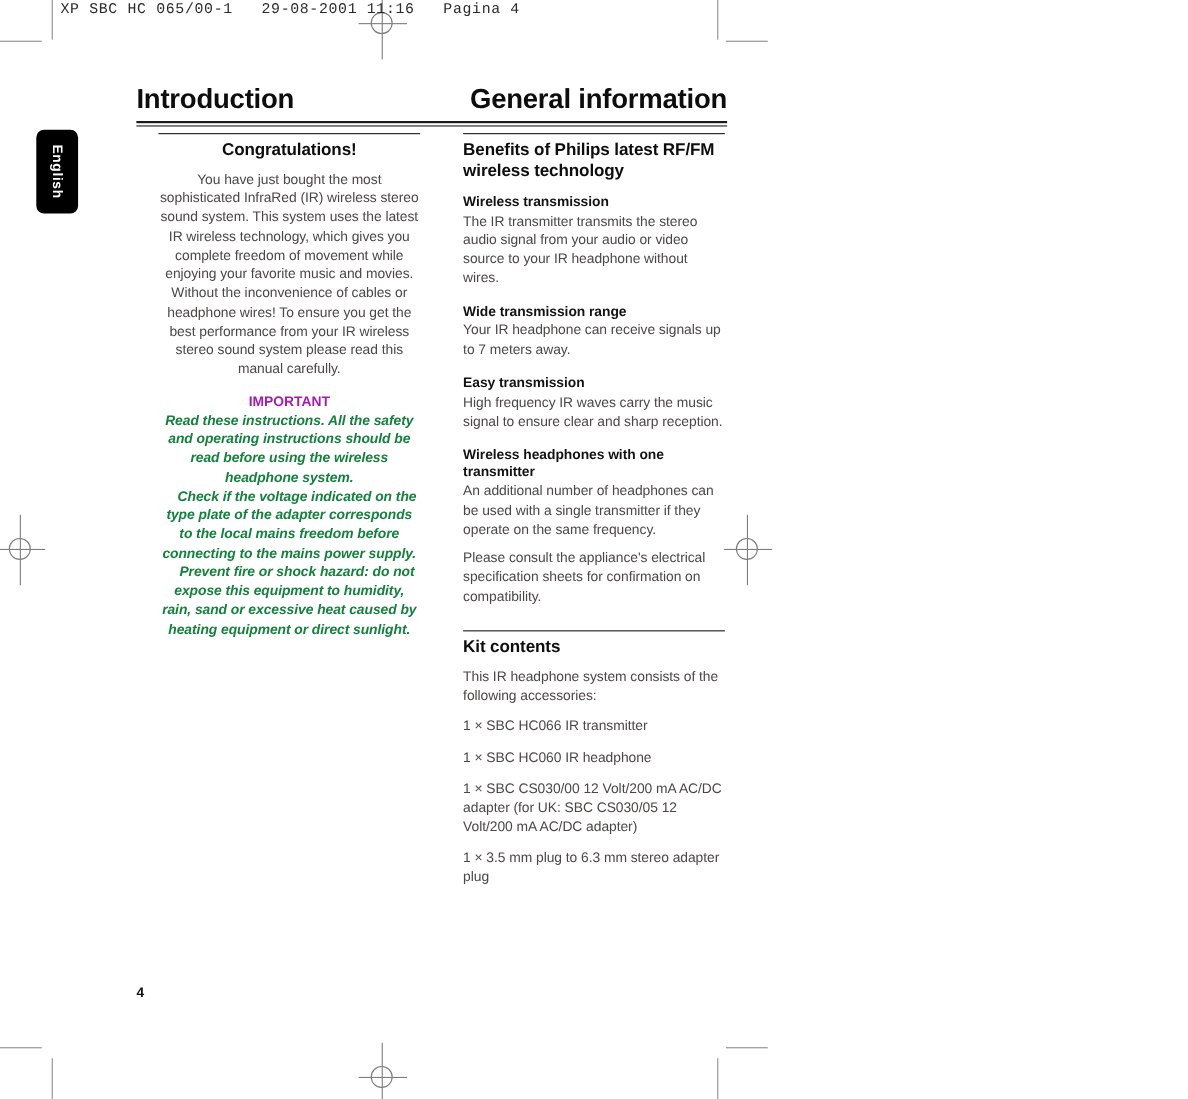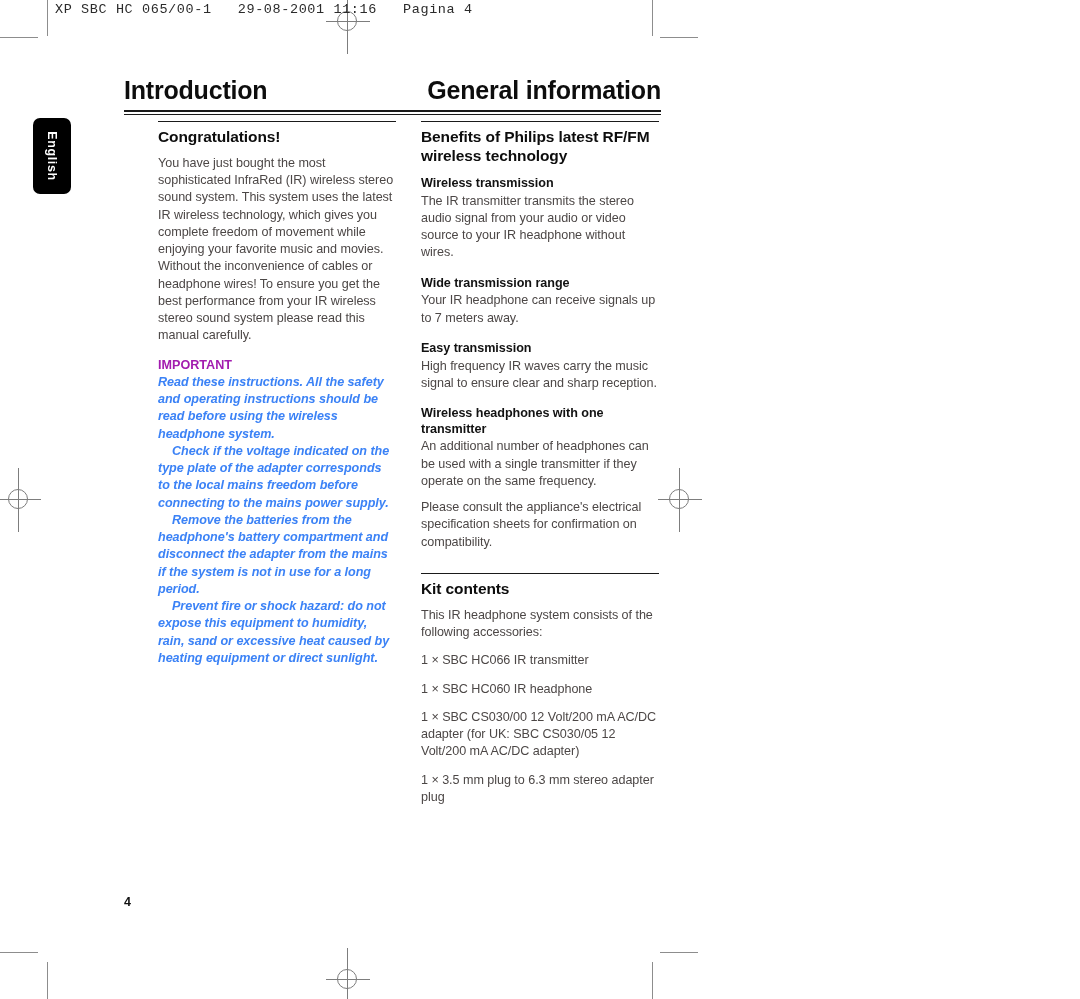--- a/index.html
+++ b/index.html
@@ -122,21 +122,21 @@
     border-top: 2.2px solid #1a1a1a;
     border-bottom: 1.1px solid #1a1a1a;
     height: 2px;
   }
 
   .col {
     position: absolute;
     top: 121px;
     width: 238px;
   }
-  .col-left  { left: 114px; }
+  .col-left  { left: 100px; text-align: center; }
   .col-right { left: 377px; }
 
   .sec-rule {
     border-top: 1.15px solid #1a1a1a;
     margin-bottom: 6px;
   }
   .sec-rule.spaced { margin-top: 22px; }
 
   h2.sec-title {
     margin: 0 0 8px 0;
@@ -165,21 +165,21 @@
   }
   p.body.tight { margin-bottom: 9px; }
   p.body.item  { margin-bottom: 11px; }
 
   p.warn {
     margin: 0;
     font-size: 12.6px;
     line-height: 1.37;
     font-style: italic;
     font-weight: bold;
-    color: #3b82f6;
+    color: #15803d;
     letter-spacing: -0.05px;
   }
   p.warn.indent { text-indent: 14px; }
 
   .label-important {
     margin: 0;
     font-size: 12.6px;
     font-weight: bold;
     color: #a21caf;
     line-height: 1.37;
@@ -249,21 +249,20 @@
 
       <div class="sec-rule"></div>
       <h2 class="sec-title">Congratulations!</h2>
 
       <p class="body">You have just bought the most sophisticated InfraRed (IR) wireless stereo sound system. This system uses the latest IR wireless technology, which gives you complete freedom of movement while enjoying your favorite music and movies. Without the inconvenience of cables or headphone wires! To ensure you get the best performance from your IR wireless stereo sound system please read this manual carefully.</p>
 
       <p class="label-important">IMPORTANT</p>
 
       <p class="warn">Read these instructions. All the safety and operating instructions should be read before using the wireless headphone system.</p>
       <p class="warn indent">Check if the voltage indicated on the type plate of the adapter corresponds to the local mains freedom before connecting to the mains power supply.</p>
-      <p class="warn indent">Remove the batteries from the headphone's battery compartment and disconnect the adapter from the mains if the system is not in use for a long period.</p>
       <p class="warn indent">Prevent fire or shock hazard: do not expose this equipment to humidity, rain, sand or excessive heat caused by heating equipment or direct sunlight.</p>
 
     </div>
 
     <div class="col col-right">
 
       <div class="sec-rule"></div>
       <h2 class="sec-title">Benefits of Philips latest RF/FM wireless technology</h2>
 
       <h3 class="sub-title first">Wireless transmission</h3>

